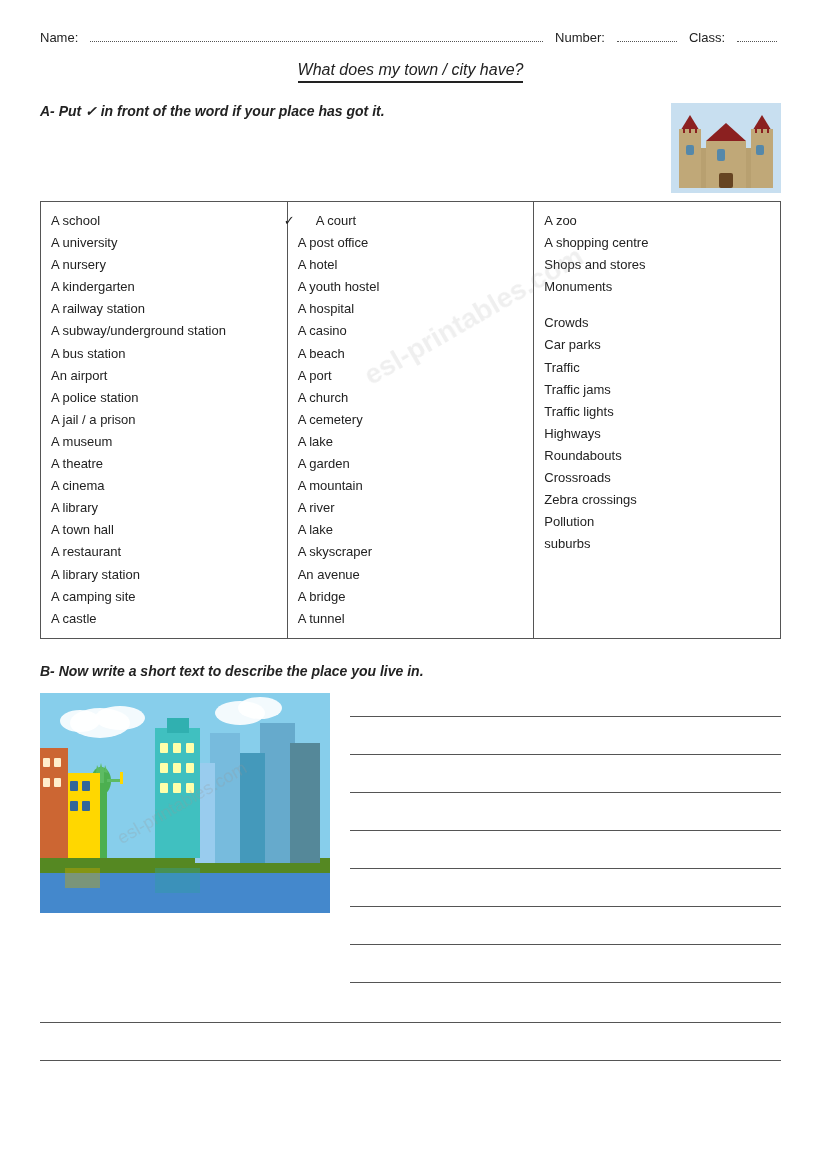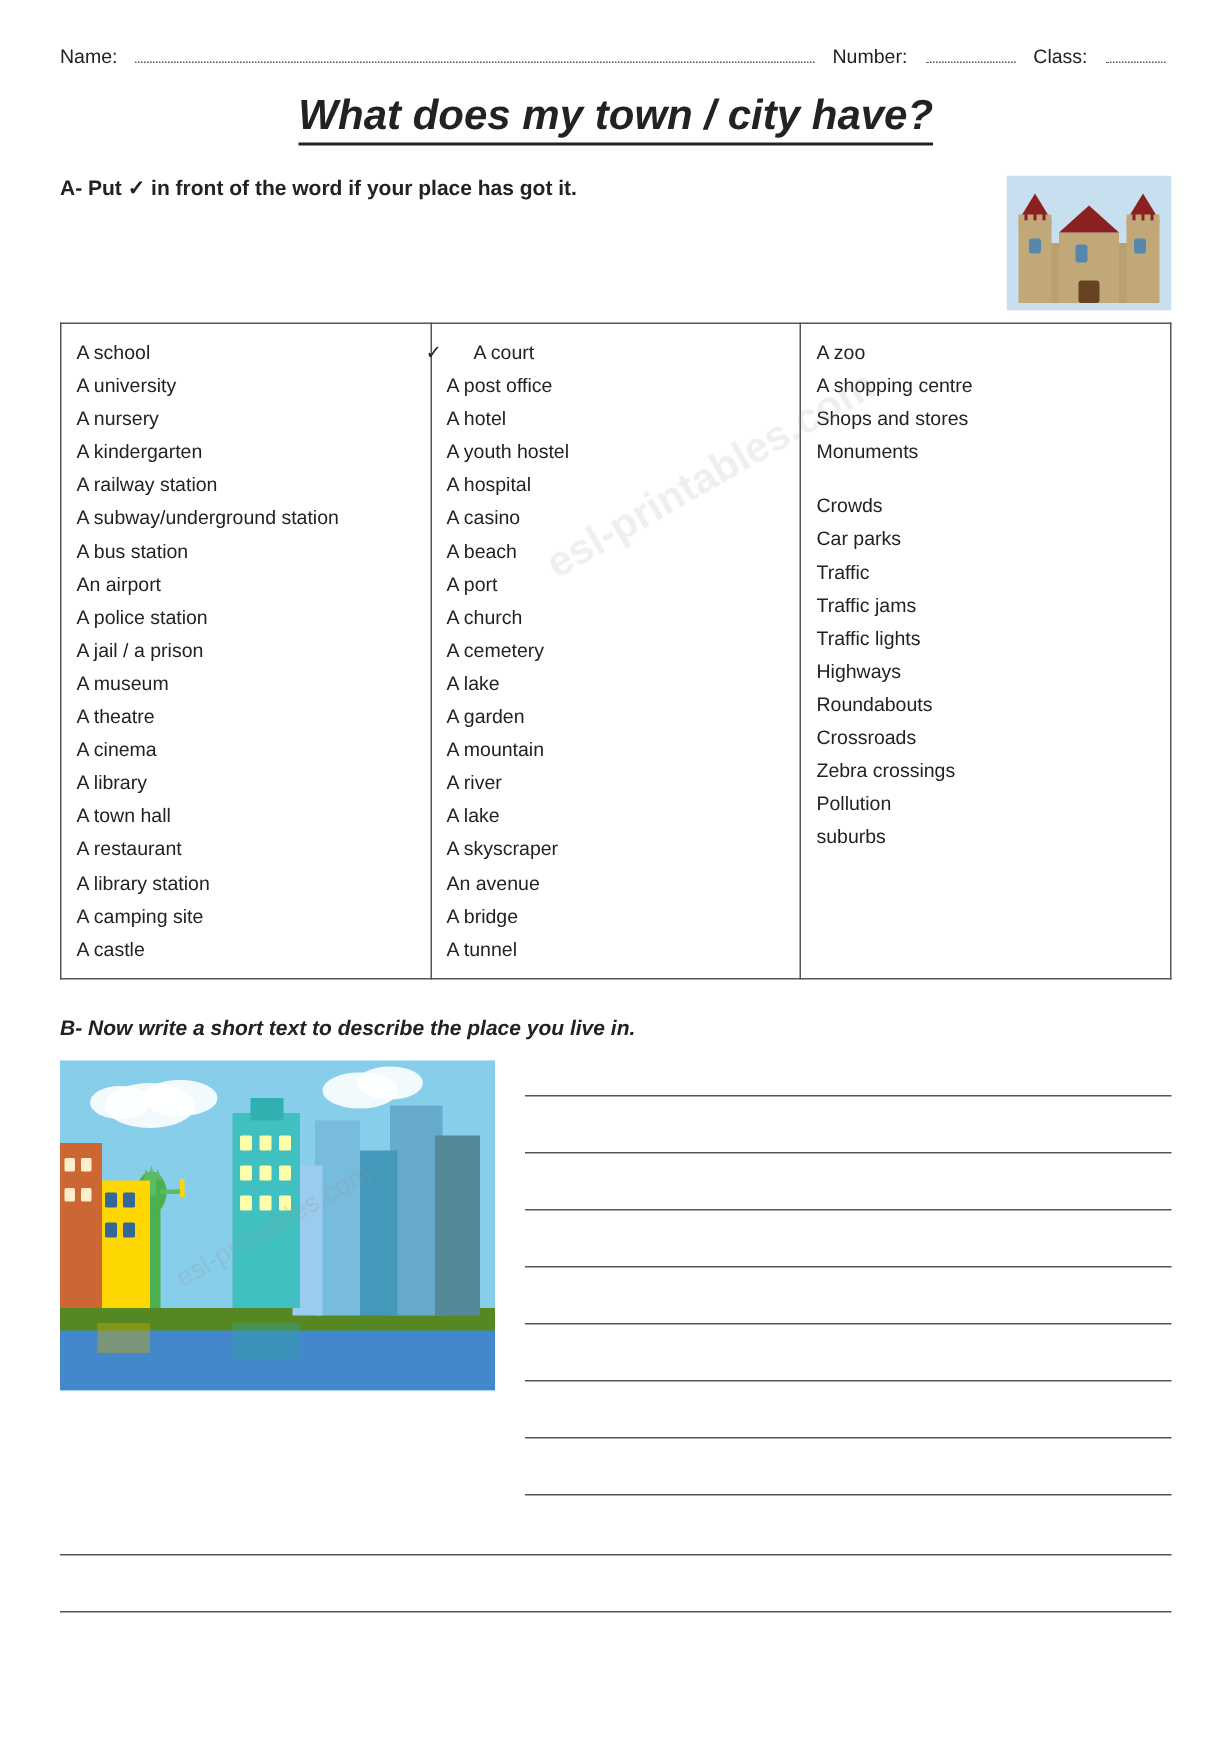--- a/index.html
+++ b/index.html
@@ -35,39 +35,40 @@
       width: 40px;
       border-bottom: 1px dotted #555;
       height: 12px;
       margin: 0 4px;
     }
     .title-block {
       text-align: center;
       margin-bottom: 20px;
     }
     .title-block h1 {
-      font-size: 28px;
+      font-size: 16px;
       font-style: italic;
-      font-weight: bold;
+      font-weight: normal;
       border-bottom: 2px solid #222;
       display: inline-block;
       padding-bottom: 2px;
     }
     .instruction-a {
       font-size: 14px;
       font-weight: bold;
       margin-bottom: 14px;
       display: flex;
       align-items: flex-start;
       gap: 6px;
     }
     .top-row {
       display: flex;
       justify-content: space-between;
       align-items: flex-start;
+      font-style: italic;
     }
     .castle-img {
       width: 110px;
       height: 90px;
       margin-left: auto;
       margin-bottom: 8px;
     }
     .main-table {
       width: 100%;
       border-collapse: collapse;

